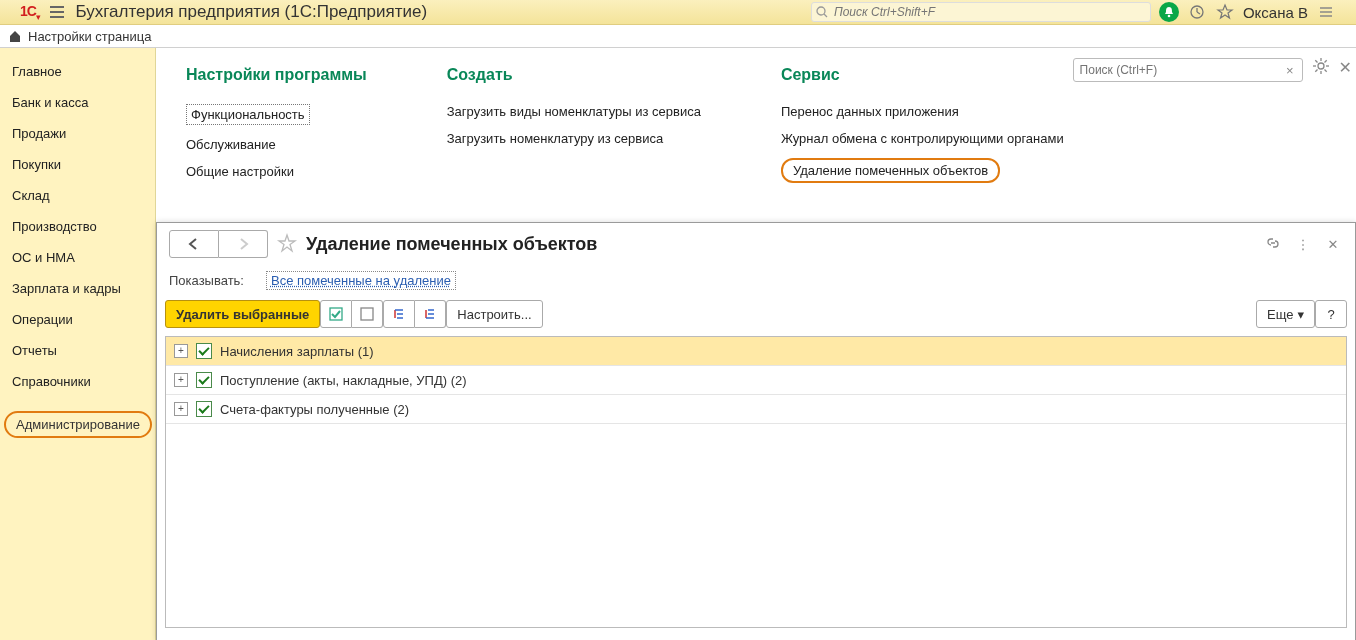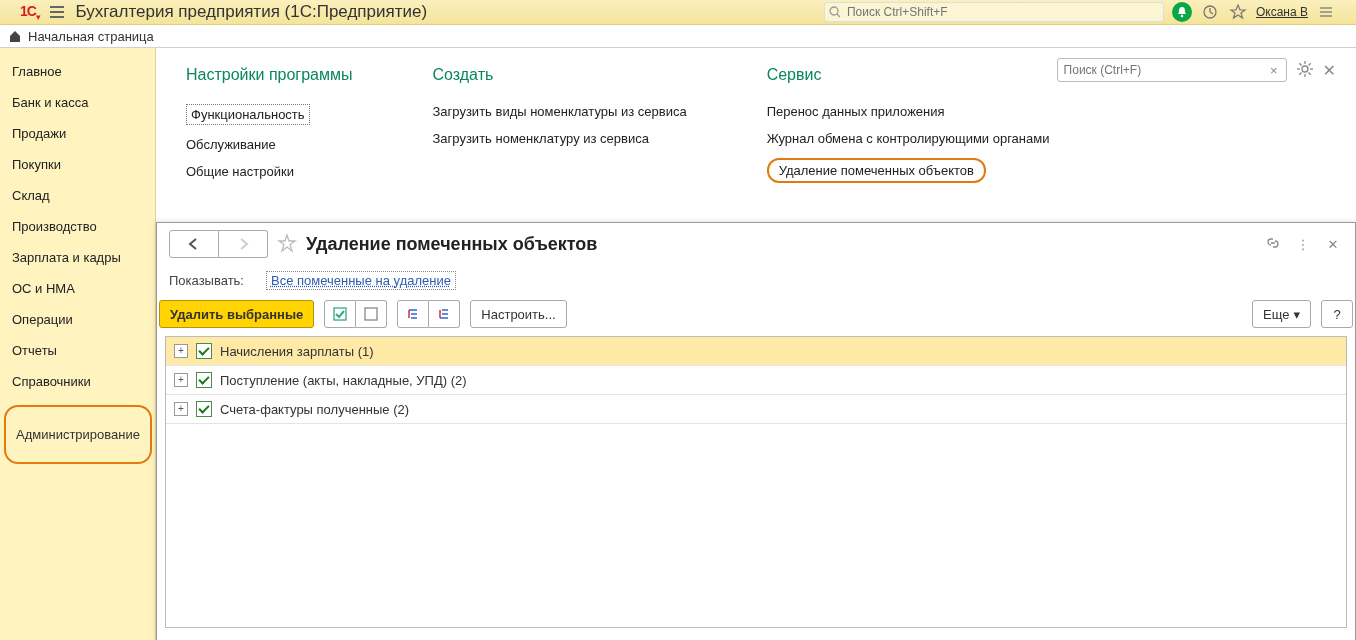--- a/index.html
+++ b/index.html
@@ -21,67 +21,67 @@
 
   
   .topbar{height:24px;background:linear-gradient(#fbf0bd,#f4e49a);border-bottom:1px solid var(--topbar-border);display:flex;align-items:center;padding:0 20px;gap:8px;}
   .logo{font-weight:bold;color:#d21f1f;font-size:14px;letter-spacing:-1px;}
   .logo sub{font-size:9px;color:#d21f1f;font-weight:normal;}
   .hamburger svg{display:block;}
   .apptitle{font-size:17px;color:#333;}
   .topbar .spacer{flex:1;}
   .search-global{display:flex;align-items:center;background:#fcf5d4;border:1px solid #ddd;border-radius:3px;height:18px;width:330px;padding:0 4px;color:#888;}
   .search-global svg{margin-right:4px;}
-  .search-global input{border:none;background:transparent;outline:none;font-size:12px;flex:1;color:#555;}
+  .search-global input{border:none;background:transparent;outline:none;font-size:12px;flex:1;color:#555;font-style:italic;}
   .top-icn{width:20px;height:20px;display:flex;align-items:center;justify-content:center;color:#555;}
   .bell{width:20px;height:20px;border-radius:50%;background:#0aa748;display:flex;align-items:center;justify-content:center;}
-  .user{font-size:12px;color:#333;text-decoration:underline;}
+  .user{font-size:15px;color:#333;}
 
   
   .second-row{height:22px;background:#fff;border-bottom:1px solid #d0d0d0;display:flex;align-items:center;padding-left:8px;gap:6px;font-size:13px;}
   .second-row .home svg{display:block;}
 
   
   .layout{display:flex;height:calc(640px - 24px - 22px);}
   .sidebar{width:155px;background:var(--sidebar-bg);border-right:1px solid #e0d698;padding-top:8px;}
   .sidebar .item{padding:8px 12px;font-size:13px;color:#222;cursor:pointer;}
-  .sidebar .ringed{display:inline-block;border:2px solid var(--orange-ring);border-radius:14px;padding:20px 10px;margin:8px 4px;}
+  .sidebar .ringed{display:inline-block;border:2px solid var(--orange-ring);border-radius:14px;padding:4px 10px;margin:14px 4px;}
   .main{flex:1;position:relative;background:#fff;}
 
   
   .bgpanel{position:absolute;left:0;right:0;top:0;padding:18px 0 0 30px;display:flex;gap:80px;}
   .col{max-width:340px;}
-  .col h3{color:var(--green);font-weight:normal;font-size:16px;margin:0 0 20px 0;}
+  .col h3{color:var(--green);font-weight:bold;font-size:16px;margin:0 0 20px 0;}
   .col .lnk{display:block;margin:0 0 12px 0;color:#222;font-size:13px;}
   .col .lnk.boxed{border:1px dotted #777;padding:2px 4px;display:inline-block;}
   .col .lnk.ringed{border:2px solid var(--orange-ring);border-radius:12px;padding:3px 10px;display:inline-block;}
 
   
-  .bg-search{position:absolute;right:20px;top:10px;display:flex;align-items:center;gap:10px;}
+  .bg-search{position:absolute;right:4px;top:10px;display:flex;align-items:flex-start;gap:10px;}
   .bg-search .sbox{border:1px solid #bbb;border-radius:3px;height:22px;width:220px;display:flex;align-items:center;padding:0 4px;}
   .bg-search .sbox input{border:none;outline:none;flex:1;font-size:12px;}
   .bg-search .sbox .x{color:#888;padding:0 4px;cursor:pointer;}
   .bg-search .gear{color:#888;}
   .bg-search .close{color:#888;font-size:16px;cursor:pointer;}
 
   
   .overlay{position:absolute;left:0px;top:174px;right:0;bottom:0;background:#fff;border:1px solid #9a9a9a;box-shadow:0 0 6px rgba(0,0,0,0.15);}
   .ohead{height:34px;display:flex;align-items:center;padding:4px 12px;gap:10px;border-bottom:0px solid #eee;}
   .navbtn{width:28px;height:24px;border:1px solid #bbb;border-radius:3px;display:flex;align-items:center;justify-content:center;background:#fff;color:#777;}
   .navbtn.disabled{color:#ccc;}
   .star{color:#bbb;}
   .otitle{font-size:18px;font-weight:bold;color:#222;}
   .ohead .sp{flex:1;}
   .ohead .ic{color:#888;width:20px;text-align:center;cursor:pointer;}
 
   .ofilter{padding:6px 12px;font-size:13px;display:flex;align-items:center;gap:22px;}
   .ofilter .lab{color:#444;}
   .ofilter .link{color:var(--link-blue);text-decoration:underline dotted;border:1px dotted #888;padding:1px 4px;}
 
-  .otoolbar{padding:4px 2px;display:flex;align-items:flex-end;gap:10px;}
+  .otoolbar{padding:4px 8px;display:flex;align-items:flex-end;}
   .btn{height:26px;border:1px solid #aaa;border-radius:3px;background:#fff;padding:0 10px;font-size:13px;display:flex;align-items:center;gap:4px;cursor:pointer;}
   .btn.yellow{background:var(--yellow-btn);border-color:var(--yellow-btn-border);font-weight:bold;}
   .btn.icon{width:30px;padding:0;justify-content:center;}
   .btngrp{display:flex;}
   .btngrp .btn{border-radius:0;}
   .btngrp .btn:first-child{border-radius:3px 0 0 3px;}
   .btngrp .btn:last-child{border-radius:0 3px 3px 0;border-left:none;}
   .otoolbar .sp{flex:1;}
 
   .tree{border:1px solid var(--tree-border);margin:4px 8px;height:290px;overflow:auto;}
@@ -141,33 +141,33 @@
       </svg>
   </span>
 </div>
 
 <div class="second-row">
   <span class="home">
     <svg width="14" height="14">
         <path d="M2 7 L7 2 L12 7 L12 13 L2 13 Z" fill="#444"></path>
       </svg>
   </span>
-  <span>Начальная страница</span>
+  <span>Настройки страница</span>
 </div>
 
 <div class="layout">
   <div class="sidebar">
     <div class="item">Главное</div>
     <div class="item">Банк и касса</div>
     <div class="item">Продажи</div>
     <div class="item">Покупки</div>
     <div class="item">Склад</div>
     <div class="item">Производство</div>
+    <div class="item">ОС и НМА</div>
     <div class="item">Зарплата и кадры</div>
-    <div class="item">ОС и НМА</div>
     <div class="item">Операции</div>
     <div class="item">Отчеты</div>
     <div class="item">Справочники</div>
     <span class="ringed">Администрирование</span>
   </div>
 
   <div class="main">
 
     <div class="bg-search">
       <span class="sbox">

